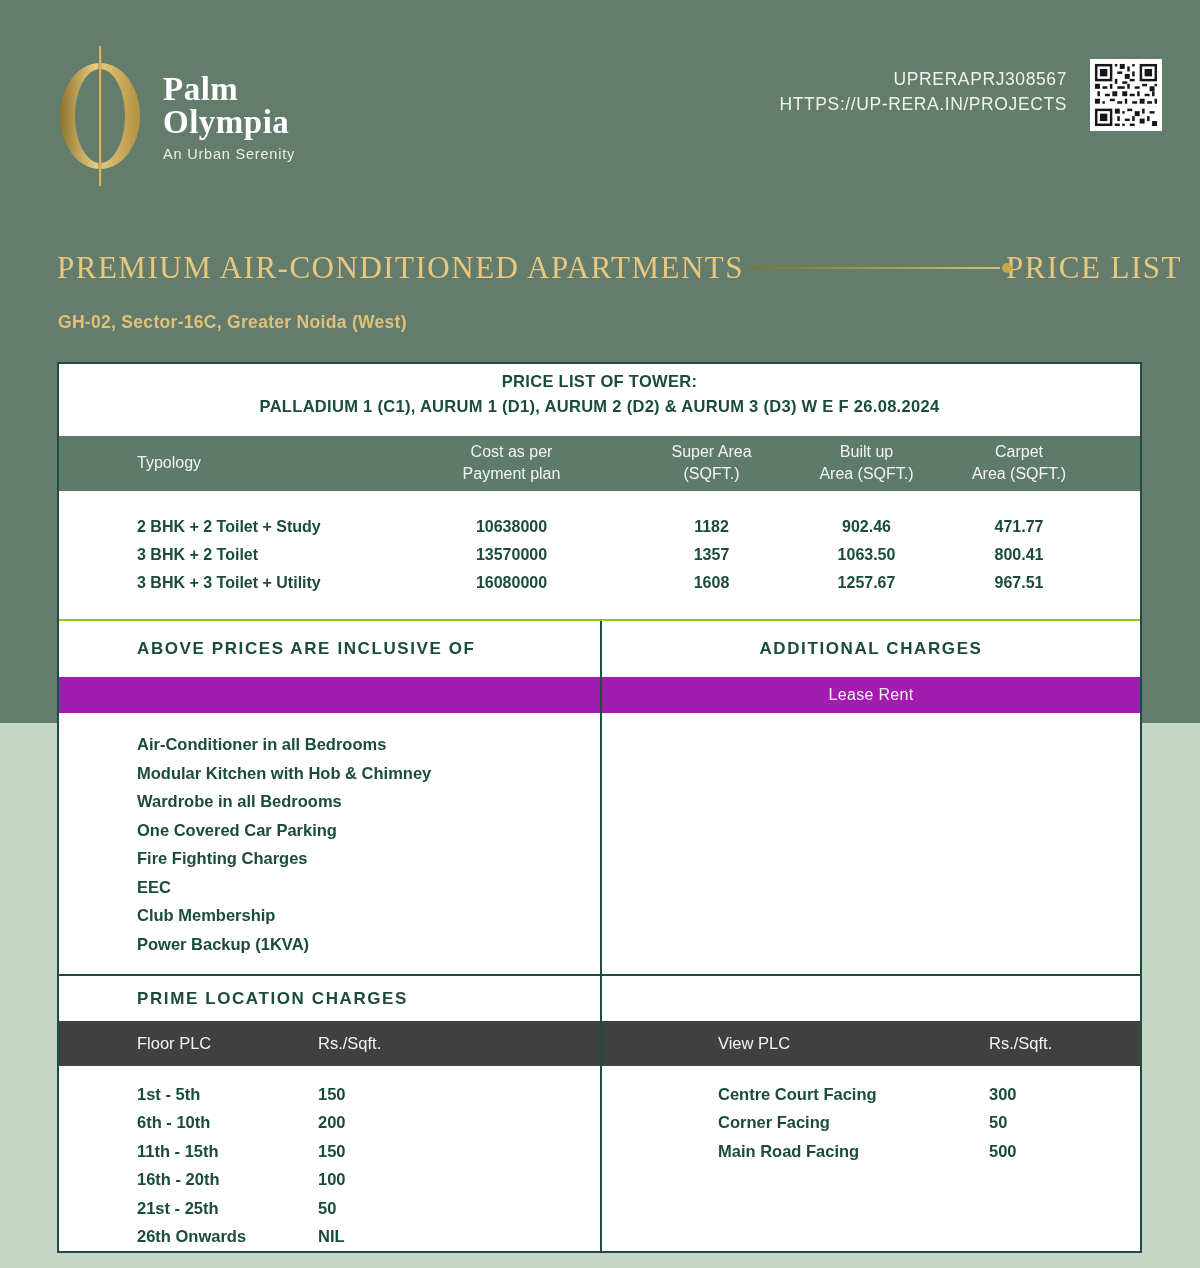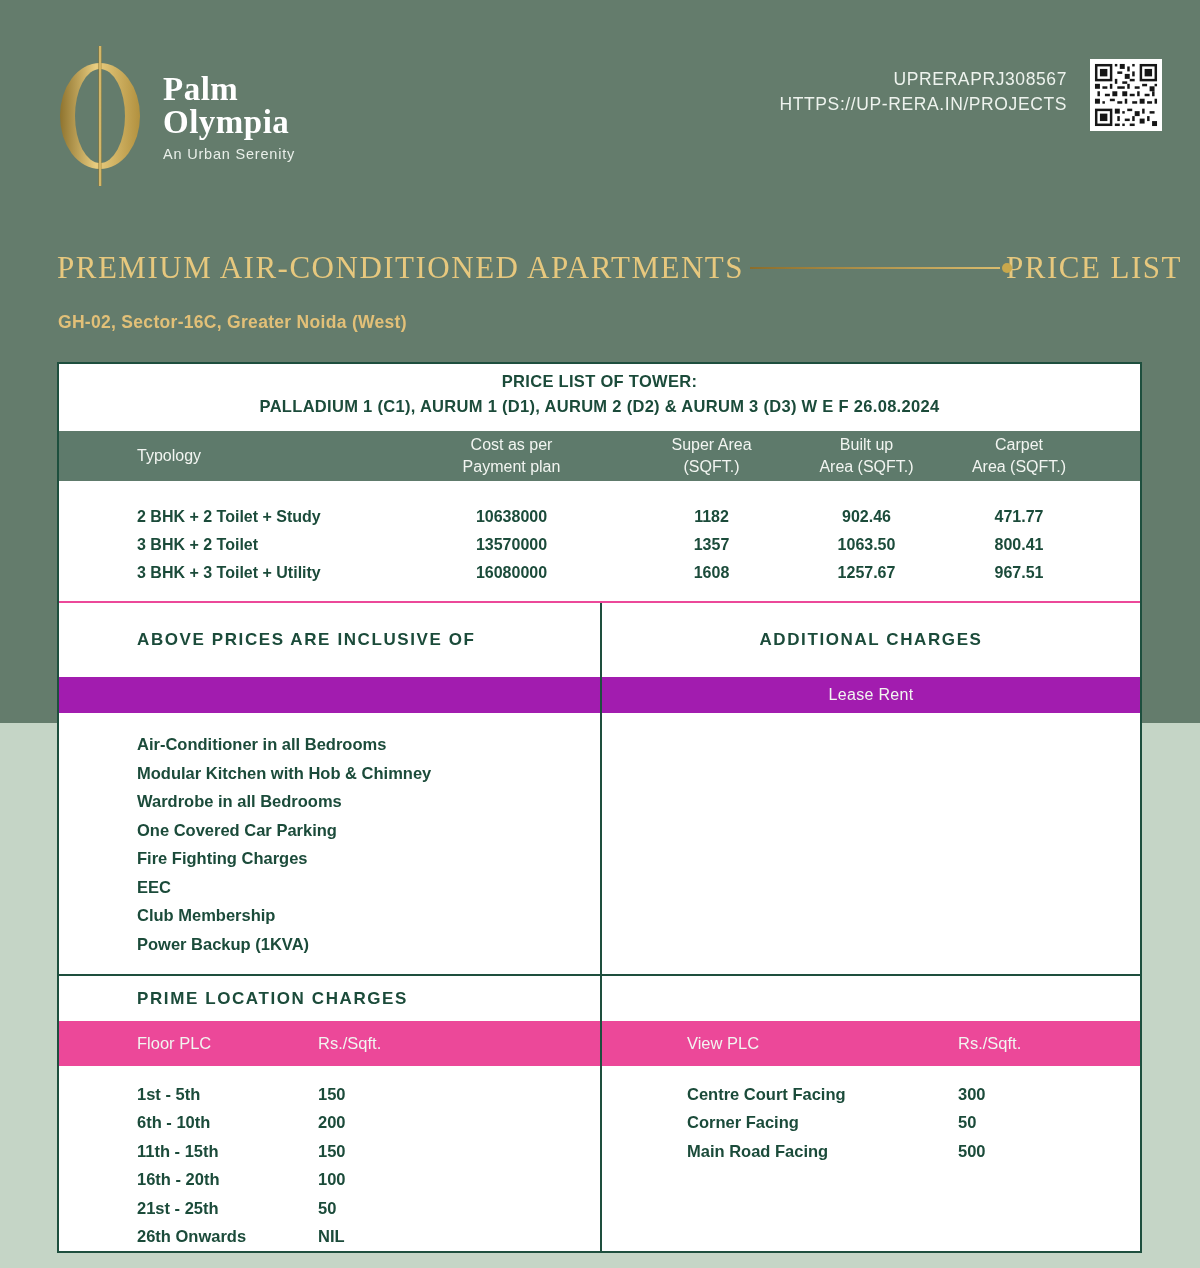--- a/index.html
+++ b/index.html
@@ -36,51 +36,51 @@
   }
   .tower-head { height:75px; padding-top:5px; text-align:center; font-weight:bold; font-size:16.5px; line-height:25px; letter-spacing:0.3px; }
 
   .grid5 { display:grid; grid-template-columns:330px 245px 155px 155px 150px 1fr; }
   .grid5 .cell { text-align:center; }
   .grid5 .cell.typ { text-align:left; padding-left:78px; }
 
   .band { background:#5e7a6b; color:#f2f5f1; }
   .band.colhead { height:58px; align-items:center; font-size:16px; line-height:22px; }
 
-  .typ-rows { height:135px; padding-top:22px; border-bottom:2px solid #ec4899; }
+  .typ-rows { height:135px; padding-top:22px; border-bottom:2px solid #84cc16; }
   .typ-row { height:28px; align-items:center; font-weight:bold; font-size:16px; }
 
   .split { display:flex; flex-direction:column; flex:1; }
   .srow { display:flex; }
   .srow .half-l { width:543px; border-right:2px solid #1e4f3e; }
   .srow .half-r { flex:1; }
 
-  .sec-heads { height:74px; }
+  .sec-heads { height:56px; }
   .sec-heads .half-l { display:flex; align-items:center; padding-left:78px; }
   .sec-heads .half-r { display:flex; align-items:center; justify-content:center; }
   .sec-title { font-weight:bold; font-size:17px; letter-spacing:1.6px; }
 
   .band2 { height:36px; }
   .band2 .half-l, .band2 .half-r { background:#a21caf; }
   .band2 .half-r { display:flex; align-items:center; justify-content:center; color:#f2f5f1; font-size:16px; letter-spacing:0.3px; }
 
   .content1 { height:263px; border-bottom:2px solid #1e4f3e; }
   .content1 .half-l { padding:22px 0 0 78px; }
   .inclusive-list { margin:0; padding:0; list-style:none; }
   .inclusive-list li { height:28.5px; font-weight:bold; font-size:16.5px; }
   .content1 .half-r { text-align:center; padding-top:26px; font-weight:bold; font-size:17px; }
 
   .plc-head { height:45px; }
   .plc-head .half-l { display:flex; align-items:center; padding-left:78px; }
 
   .gridL { display:grid; grid-template-columns:181px 1fr; padding-left:78px; align-items:center; }
-  .gridR { display:grid; grid-template-columns:271px 1fr; padding-left:85px; align-items:center; }
+  .gridR { display:grid; grid-template-columns:271px 1fr; padding-left:116px; align-items:center; }
 
   .band3 { height:45px; }
-  .band3 .half-l, .band3 .half-r { background:#ec4899; color:#f2f5f1; font-size:16.5px; }
+  .band3 .half-l, .band3 .half-r { background:#404040; color:#f2f5f1; font-size:16.5px; }
   .band3 .gridL, .band3 .gridR { height:100%; }
 
   .content2 { flex:1; }
   .content2 .half-l, .content2 .half-r { padding-top:14px; }
   .mini-row { height:28.5px; font-weight:bold; font-size:16.5px; }
 </style>
 </head>
 <body>
 
 <div class="page">

